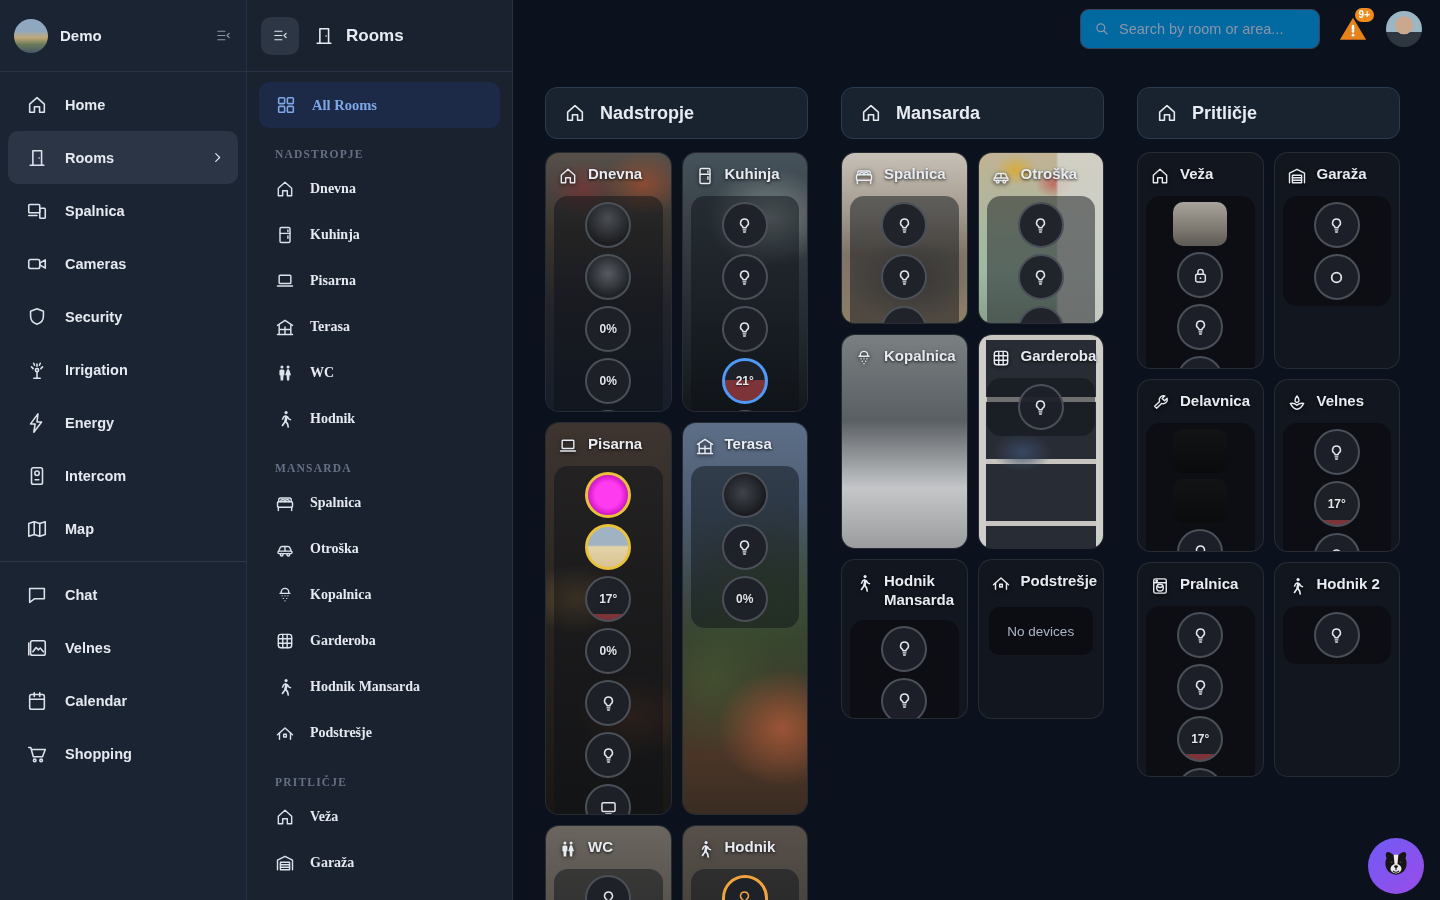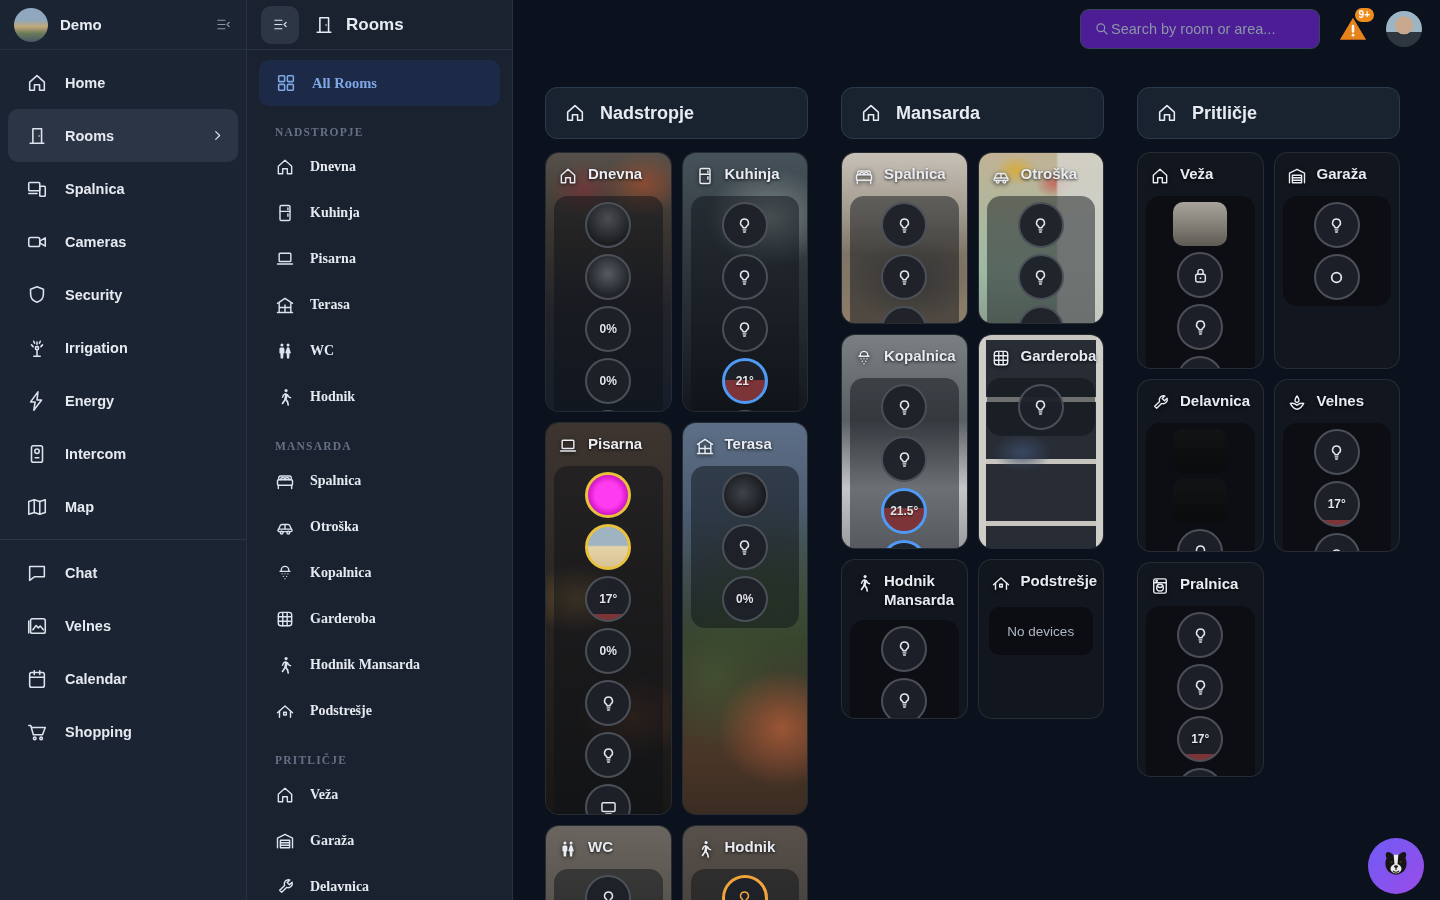--- a/index.html
+++ b/index.html
@@ -2,21 +2,21 @@
 <html><head>
 <meta charset="utf-8">
 <style>
   * { margin:0; padding:0; box-sizing:border-box; }
   html,body { width:1440px; height:900px; overflow:hidden; background:#0c121d;
     font-family:"Liberation Sans", sans-serif; color:#e8ecf2; }
   #app { display:flex; width:100%; height:100%; }
 
   
   #sidebar-main { width:247px; background:#1b2433; border-right:1px solid #273244; flex:none; display:flex; flex-direction:column; }
-  .side-head { height:50px; display:flex; align-items:center; padding:0 14px; border-bottom:1px solid #273244; flex:none; }
+  .side-head { height:72px; display:flex; align-items:center; padding:0 14px; border-bottom:1px solid #273244; flex:none; }
   .logo-img { width:34px; height:34px; border-radius:50%;
     background:linear-gradient(180deg,#8fa8c0 0 35%,#c0a878 55%,#6a7a58 75%,#46566a 100%); flex:none; }
   .logo-title { font-size:15px; font-weight:bold; margin-left:12px; flex:1; }
   .collapse-btn { color:#8b97a8; display:flex; }
   .icon { width:22px; height:22px; display:block; }
   .icon.sm { width:17px; height:17px; }
   nav#main-nav { flex:1; padding:6px 0; overflow:hidden; }
   .nav-item { height:53px; display:flex; align-items:center; gap:17px; padding:0 18px 0 26px;
     font-size:14.5px; font-weight:bold; color:#e6eaf0; cursor:pointer; }
   .nav-item .icon { color:#dde3ec; }
@@ -33,22 +33,22 @@
   #rooms-scroll { flex:1; overflow:hidden; padding:10px 12px;font-family:Liberation Serif, serif; }
   .all-rooms { display:flex; align-items:center; gap:15px; background:#1c2a47; color:#7fa7e6;
     border-radius:10px; padding:12px 16px; font-size:14.5px; font-weight:bold; cursor:pointer; }
   .sec-label { color:#667084; font-size:11.5px; font-weight:bold; letter-spacing:1.2px; padding:20px 16px 6px; }
   .room-item { height:46px; display:flex; align-items:center; gap:15px; padding:0 16px; font-size:14px; font-weight:bold; color:#e6eaf0; cursor:pointer; }
   .room-item .icon { width:20px; height:20px; color:#dde3ec; }
 
   
   main { flex:1; display:flex; flex-direction:column; overflow:hidden; position:relative; }
   #topbar { height:57px; flex:none; display:flex; align-items:center; justify-content:flex-end; gap:15px; padding:0 18px 0 0; }
-  .search-box { width:240px; height:40px; background:#4c1d95; border:1px solid #39455a; border-radius:9px;
-    display:flex; align-items:center; padding:0 12px; gap:1px; }
+  .search-box { width:240px; height:40px; background:#0369a1; border:1px solid #39455a; border-radius:9px;
+    display:flex; align-items:center; padding:0 12px; gap:9px; }
   .search-box .icon { width:17px; height:17px; color:#8a96a8; flex:none; }
   .search-box input { background:transparent; border:none; outline:none; color:#cfd7e2; font-size:14.5px;
     font-family:"Liberation Sans", sans-serif; width:100%; }
   .search-box input::placeholder { color:#8a96a8; }
   .notif { position:relative; width:36px; height:36px; display:flex; align-items:center; justify-content:center; cursor:pointer; }
   .notif svg { width:30px; height:30px; }
   .notif-badge { position:absolute; top:-3px; right:-3px; background:#f08c1e; color:#fff; font-size:10px; font-weight:bold;
     border-radius:9px; padding:2px 4px; line-height:1; }
   .avatar { width:36px; height:36px; border-radius:50%; cursor:pointer;
     background:radial-gradient(circle at 50% 40%, #c9a88e 0 31%, transparent 33%),
@@ -733,38 +733,20 @@
               <div class="card-header">
                 <span>
                   <svg class="icon " viewBox="0 0 24 24" fill="none" stroke="currentColor" stroke-width="1.7" stroke-linecap="round" stroke-linejoin="round">
                     <path d="M7.5 10V8.8C7.5 6.2 9.5 4 12 4s4.5 2.2 4.5 4.8V10"></path>
                     <path d="M6 10h12"></path>
                     <path d="M8.5 13v.01M12 13v.01M15.5 13v.01M10 16v.01M14 16v.01M12 19v.01"></path>
                   </svg>
                 </span>
                 <span class="rname">Kopalnica</span>
               </div>
-              <div class="device-panel">
-                <div class="dev-btn">
-                  <svg class="icon " viewBox="0 0 24 24" fill="none" stroke="currentColor" stroke-width="1.7" stroke-linecap="round" stroke-linejoin="round">
-                    <path d="M12 4.5a4.5 4.5 0 0 1 2.6 8.2c-.5.4-.8.9-.8 1.5v.3h-3.6v-.3c0-.6-.3-1.1-.8-1.5A4.5 4.5 0 0 1 12 4.5z"></path>
-                    <path d="M10.5 17h3M11 19.3h2"></path>
-                  </svg>
-                </div>
-                <div class="dev-btn">
-                  <svg class="icon " viewBox="0 0 24 24" fill="none" stroke="currentColor" stroke-width="1.7" stroke-linecap="round" stroke-linejoin="round">
-                    <path d="M12 4.5a4.5 4.5 0 0 1 2.6 8.2c-.5.4-.8.9-.8 1.5v.3h-3.6v-.3c0-.6-.3-1.1-.8-1.5A4.5 4.5 0 0 1 12 4.5z"></path>
-                    <path d="M10.5 17h3M11 19.3h2"></path>
-                  </svg>
-                </div>
-                <div class="dev-btn ring-blue" style="background: linear-gradient(to top, rgb(125, 52, 56) 58%, rgba(30, 33, 40, 0.95) 58%);">
-                  <span class="val">21.5°</span>
-                </div>
-                <div class="dev-btn ic-blue ring-blue"></div>
-              </div>
             </div>
             <div class="room-card">
               <div class="bg-layer bg-garderoba"></div>
               <div class="card-header">
                 <span>
                   <svg class="icon " viewBox="0 0 24 24" fill="none" stroke="currentColor" stroke-width="1.7" stroke-linecap="round" stroke-linejoin="round">
                     <rect x="4" y="4" width="16" height="16" rx="3"></rect>
                     <path d="M9.3 4v16M14.6 4v16M4 9.3h16M4 14.6h16"></path>
                   </svg>
                 </span>
@@ -959,20 +941,41 @@
                 <div class="dev-btn">
                   <svg class="icon " viewBox="0 0 24 24" fill="none" stroke="currentColor" stroke-width="1.7" stroke-linecap="round" stroke-linejoin="round">
                     <path d="M12 4.5a4.5 4.5 0 0 1 2.6 8.2c-.5.4-.8.9-.8 1.5v.3h-3.6v-.3c0-.6-.3-1.1-.8-1.5A4.5 4.5 0 0 1 12 4.5z"></path>
                     <path d="M10.5 17h3M11 19.3h2"></path>
                   </svg>
                 </div>
                 <div class="dev-btn" style="background: linear-gradient(to top, rgb(125, 52, 56) 14%, rgba(30, 33, 40, 0.95) 14%);">
                   <span class="val">17°</span>
                 </div>
                 <div class="dev-btn"></div>
+              </div>
+            </div>
+            <div class="room-card">
+              <div class="card-header">
+                <span>
+                  <svg class="icon " viewBox="0 0 24 24" fill="none" stroke="currentColor" stroke-width="1.7" stroke-linecap="round" stroke-linejoin="round">
+                    <g fill="currentColor" stroke="none">
+                      <circle cx="13.3" cy="4.3" r="1.9"></circle>
+                      <path d="M12.3 7.2 9.6 8.9 8 12.5l1.6.7 1.3-2.9 1.2-.6-1.3 5.6-3.1 4.6 1.7 1.1 3.2-4.8 1.6 2.3.9 4.1 1.9-.4-1-4.8-1.9-2.6 1-3.6 1.2 1.8 2.8.8.5-1.6-2.3-.7-1.7-2.7z"></path>
+                    </g>
+                  </svg>
+                </span>
+                <span class="rname">Hodnik 2</span>
+              </div>
+              <div class="device-panel solid">
+                <div class="dev-btn">
+                  <svg class="icon " viewBox="0 0 24 24" fill="none" stroke="currentColor" stroke-width="1.7" stroke-linecap="round" stroke-linejoin="round">
+                    <path d="M12 4.5a4.5 4.5 0 0 1 2.6 8.2c-.5.4-.8.9-.8 1.5v.3h-3.6v-.3c0-.6-.3-1.1-.8-1.5A4.5 4.5 0 0 1 12 4.5z"></path>
+                    <path d="M10.5 17h3M11 19.3h2"></path>
+                  </svg>
+                </div>
               </div>
             </div>
           </div>
         </div>
       </div>
 
     <div id="assistant-button">
       <svg viewBox="0 0 56 56">
         <path d="M16 18c-3-7 1-10 5.5-6.5L25 14h6l3.5-2.5C39 8 43 11 40 18c2 4 2 9 .2 13-2.2 5-7.2 8-12.2 8s-10-3-12.2-8C14 27 14 22 16 18z" fill="#161616"></path>
         <path d="M25 13.6h6l-1 11.4c-.6 1.6-3.4 1.6-4 0z" fill="#ececec"></path>

